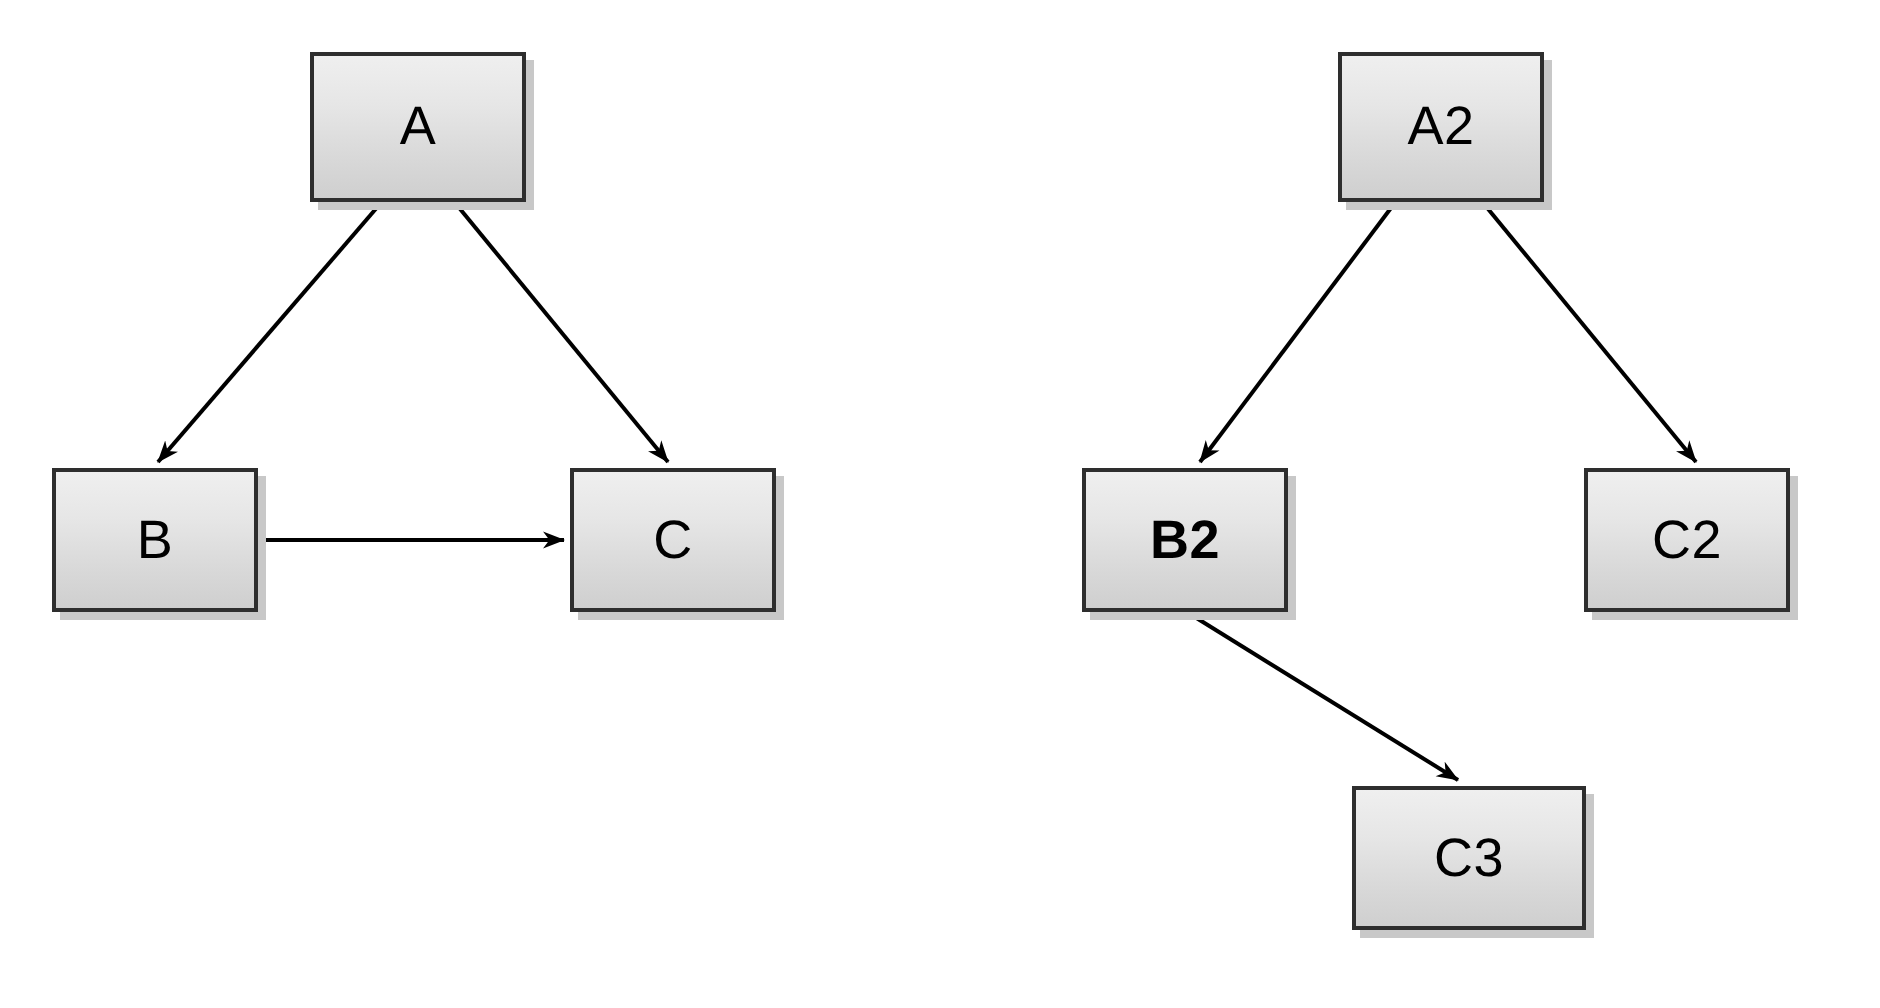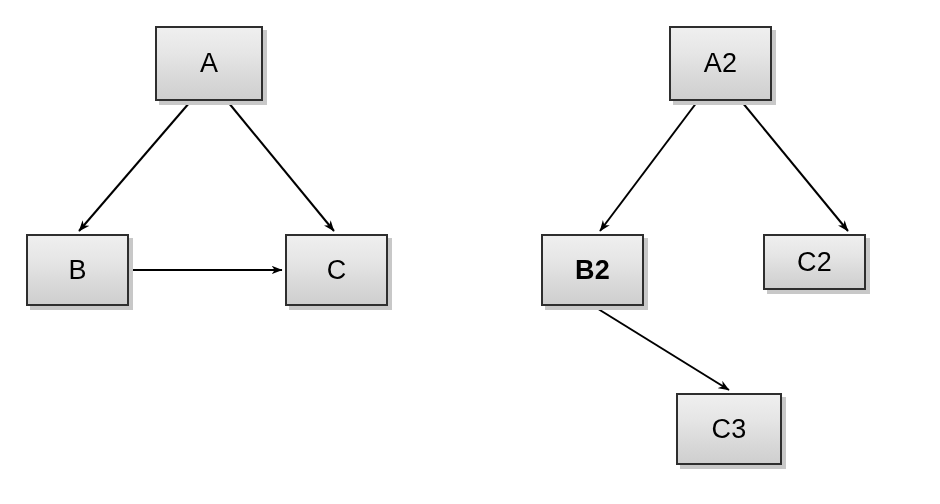--- a/index.html
+++ b/index.html
@@ -76,20 +76,20 @@
   <div class="node" style="left: 285px; top: 234px; width: 103px; height: 72px;">
     <span class="node-label">C</span>
   </div>
 
   <div class="node" style="left: 669px; top: 26px; width: 103px; height: 75px;">
     <span class="node-label">A2</span>
   </div>
   <div class="node" style="left: 541px; top: 234px; width: 103px; height: 72px; font-weight: bold;">
     <span class="node-label">B2</span>
   </div>
-  <div class="node" style="left: 763px; top: 234px; width: 103px; height: 56px;">
+  <div class="node" style="left: 792px; top: 234px; width: 103px; height: 72px;">
     <span class="node-label">C2</span>
   </div>
-  <div class="node" style="left: 676px; top: 393px; width: 106px; height: 72px;">
+  <div class="node" style="left: 676px; top: 393px; width: 117px; height: 72px;">
     <span class="node-label">C3</span>
   </div>
 
 </div>
 
 </body></html>

